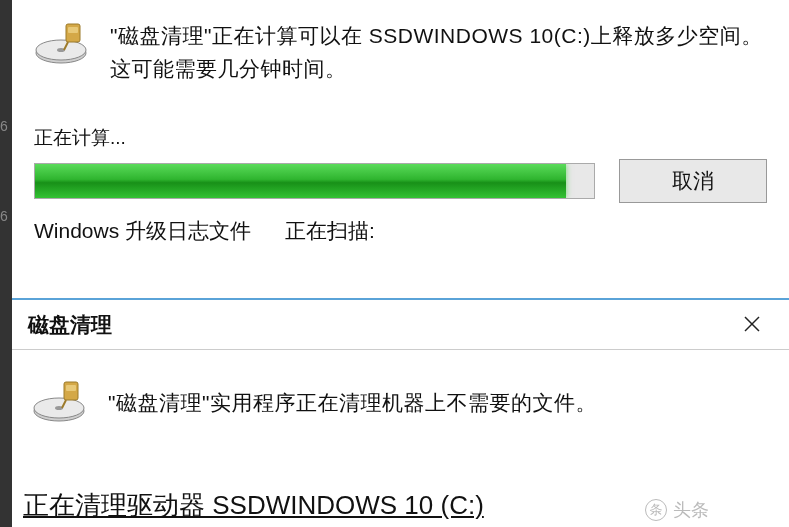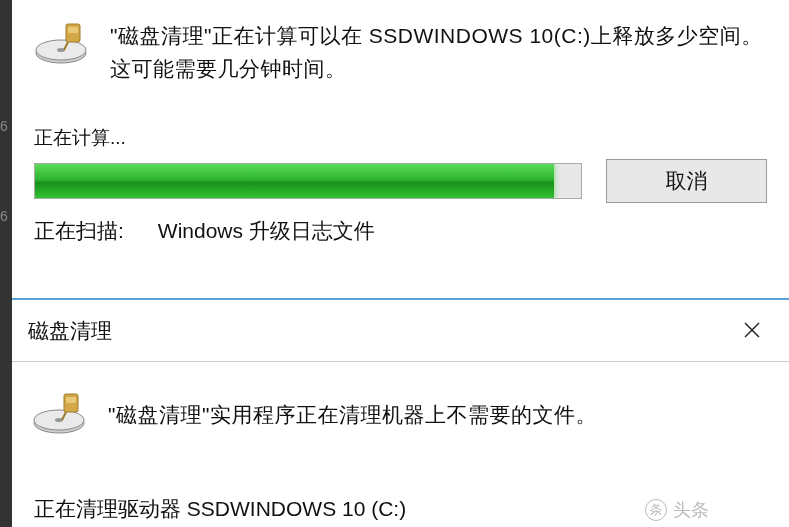--- a/index.html
+++ b/index.html
@@ -76,21 +76,21 @@
       position: relative;
       overflow: hidden;
     }
     .progress-fill {
       height: 100%;
       background: linear-gradient(to bottom, #5adb5a 0%, #2fb52f 45%, #189018 55%, #33c233 100%);
       width: 95%;
       box-shadow: 0 0 6px rgba(0,200,0,0.5);
     }
     .cancel-btn {
-      width: 161px;
+      width: 148px;
       height: 44px;
       background: #e8e8e8;
       border: 1px solid #999;
       font-size: 21px;
       color: #111;
       cursor: pointer;
       font-family: inherit;
     }
     .scanning-row {
       margin-top: 14px;
@@ -104,23 +104,24 @@
       left: 10px;
       top: 298px;
       width: 779px;
       background: #fff;
       border-top: 2px solid #5aa3d8;
     }
     .titlebar {
       display: flex;
       justify-content: space-between;
       align-items: center;
-      height: 62px;
+      height: 50px;
       padding: 0 18px;
       border-bottom: 1px solid #ccc;
+      font-weight: bold;
     }
     .titlebar-title {
       font-size: 21px;
       color: #111;
     }
     .close-btn {
       width: 38px;
       height: 38px;
       display: flex;
       align-items: center;
@@ -154,24 +155,25 @@
       height: 22px;
       border: 1.5px solid #bbb;
       border-radius: 50%;
       display: inline-flex;
       align-items: center;
       justify-content: center;
       font-size: 13px;
     }
     .bottom-partial {
       position: absolute;
-      left: 34px;
+      left: 23px;
       bottom: 4px;
-      font-size: 21px;
-      color: #111;
+      font-size: 26px;
+      color: #111;
+      text-decoration: underline;
     }
   </style>
 </head>
 <body>
 
 <div class="left-edge"></div>
 <div class="left-marks" style="top:118px">6</div>
 <div class="left-marks" style="top:208px">6</div>
 
 <div class="dialog1">
@@ -192,22 +194,22 @@
   <div class="calc-label">正在计算...</div>
 
   <div class="progress-row">
     <div class="progress-outer">
       <div class="progress-fill" style="width: 95%;"></div>
     </div>
     <button class="cancel-btn">取消</button>
   </div>
 
   <div class="scanning-row">
+    <span>Windows 升级日志文件</span>
     <span>正在扫描:</span>
-    <span>Windows 升级日志文件</span>
   </div>
 </div>
 
 <div class="dialog2">
   <div class="titlebar">
     <span class="titlebar-title">磁盘清理</span>
     <button class="close-btn">
       <span>
         <svg width="18" height="18" viewBox="0 0 18 18">
           <line x1="2" y1="2" x2="16" y2="16" stroke="#222" stroke-width="1.5"></line>

